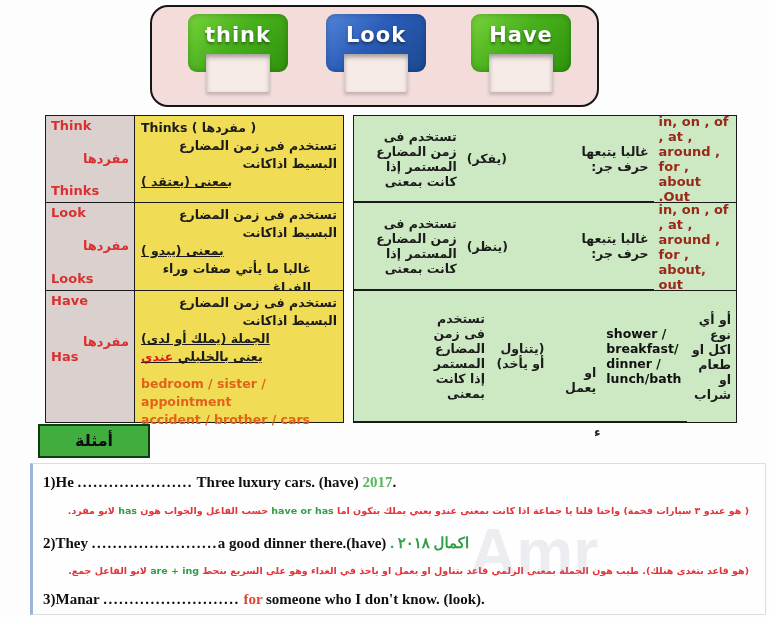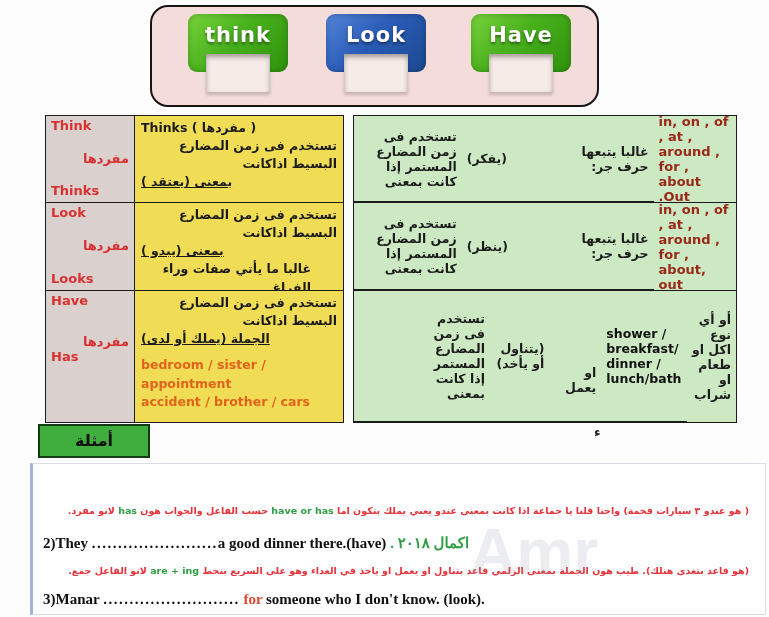--- a/index.html
+++ b/index.html
@@ -145,39 +145,45 @@
 
     <div class="row r3">
       <div class="cl">
         <div>Have</div>
         <div class="sw">مفردها</div>
         <div>Has</div>
       </div>
       <div class="cm">
         <div class="rtl-r">تستخدم فى زمن المضارع البسيط اذاكانت</div>
         <div class="rtl-l">الجملة (يملك أو لدى)</div>
+        <div class="rtl-l">
+          <span>يعنى بالخليلي </span><span class="redword">عندي</span>
+        </div>
         <div class="ltr orange mt8">bedroom / sister / appointment</div>
         <div class="ltr orange">accident / brother / cars</div>
       </div>
       <div class="gap"></div>
       <div class="cr">
         <div class="sub s-empty"></div>
         <div class="sub s-usage">تستخدم فى زمن المضارع المستمر إذا كانت بمعنى</div>
         <div class="sub s-meaning">(يتناول أو يأخد)</div>
         <div class="sub s-orwork">او يعمل</div>
         <div class="sub s-nouns">shower / breakfast/ dinner / lunch/bath</div>
         <div class="sub s-food">أو أي نوع اكل او طعام او شراب</div>
       </div>
     </div>
   </div>
 
   <div class="badge">أمثلة</div>
   <div class="stray">ء</div>
 
   <div class="exbox">
+    <div class="ex e1">
+      <span>1)He </span><span class="dots">......................</span><span> Three luxury cars. (have) </span><span class="hl-g">2017</span><span>.</span>
+    </div>
     <div class="note n1">
       <span>( هو عندو ٣ سيارات فخمة) واحنا قلنا يا جماعة اذا كانت بمعنى عندو يعني يملك بتكون اما </span><span class="hl-g2">have or has</span><span> حسب الفاعل والجواب هون </span><span class="hl-g2">has</span><span> لانو مفرد.</span>
     </div>
     <div class="ex e2">
       <span>2)They </span><span class="dots">........................</span><span>a good dinner there.(have) </span><span class="hl-g2" dir="rtl">اكمال ٢٠١٨ .</span>
     </div>
     <div class="note n2">
       <span>(هو قاعد بتغدى هنلك). طيب هون الجملة بمعنى الزلمي قاعد بتناول او يعمل او ياخذ في الغداء وهو على السريع بنحط </span><span class="hl-g2">are + ing</span><span> لانو الفاعل جمع.</span>
     </div>
     <div class="ex e3">

